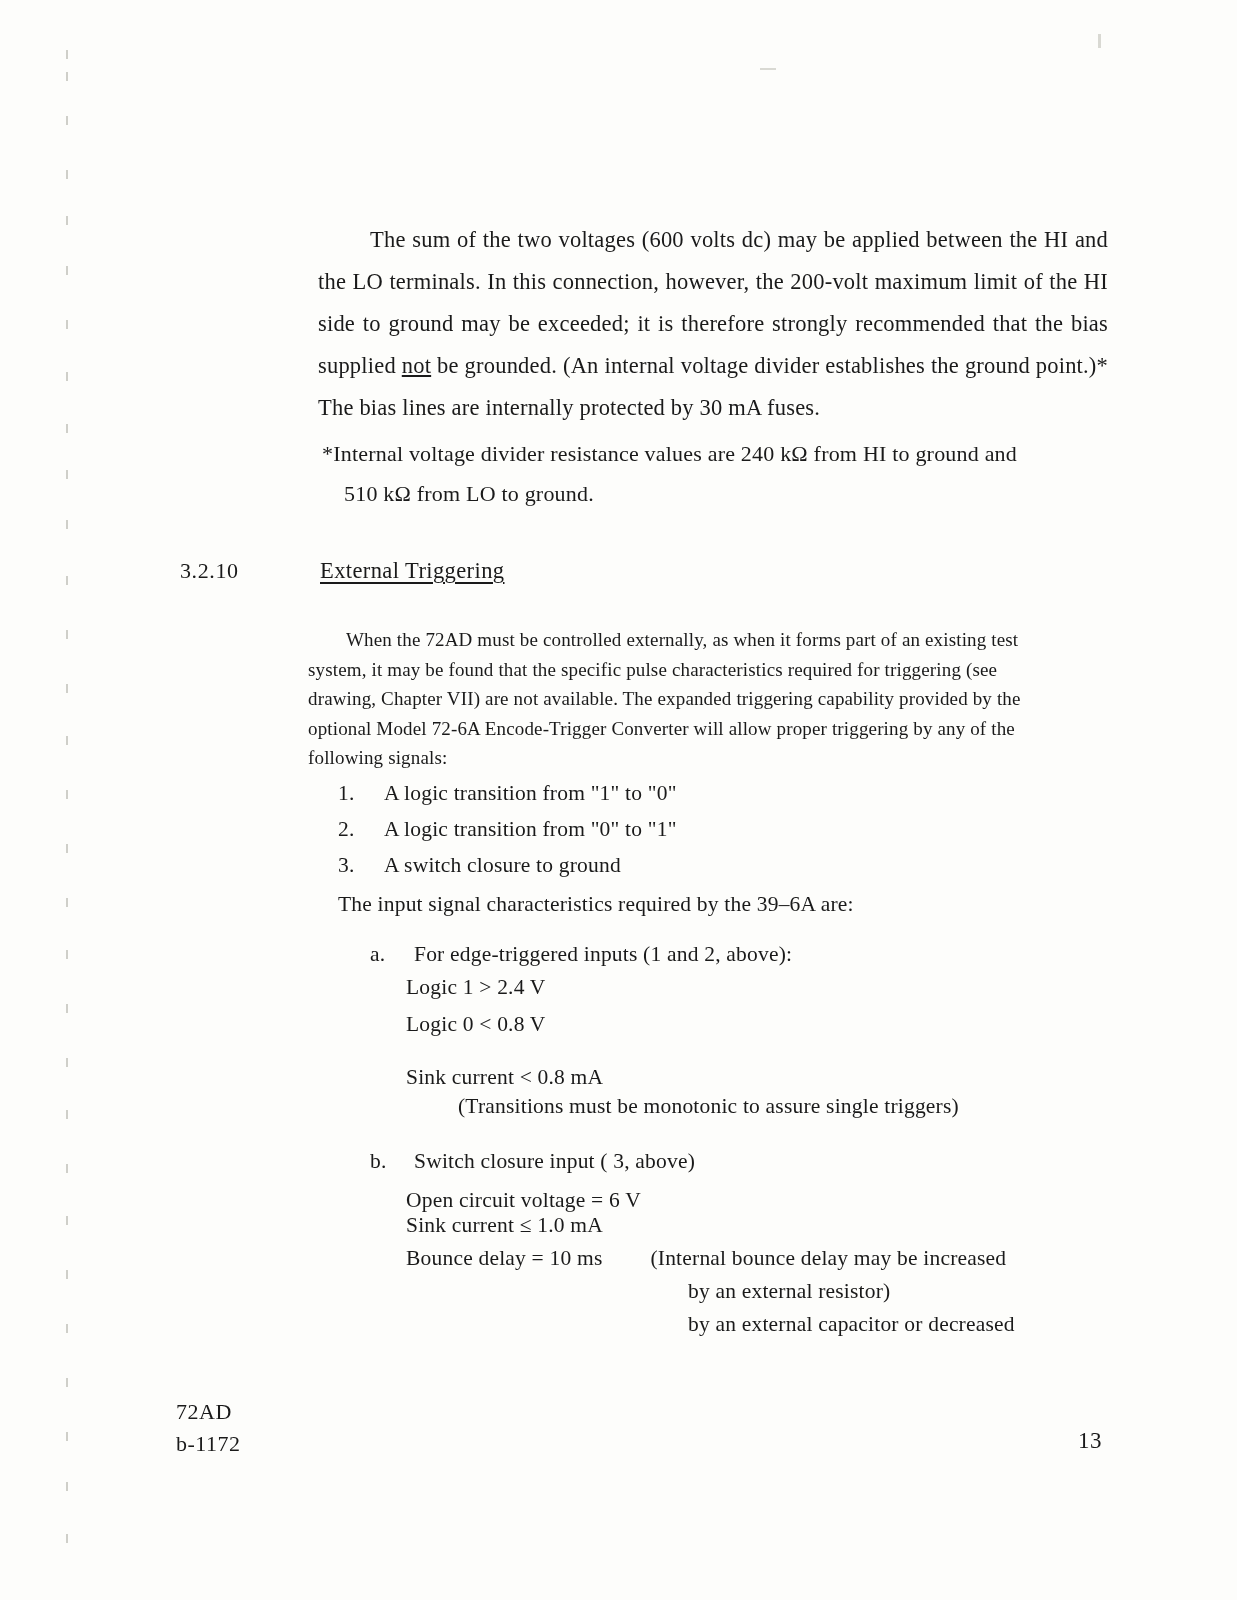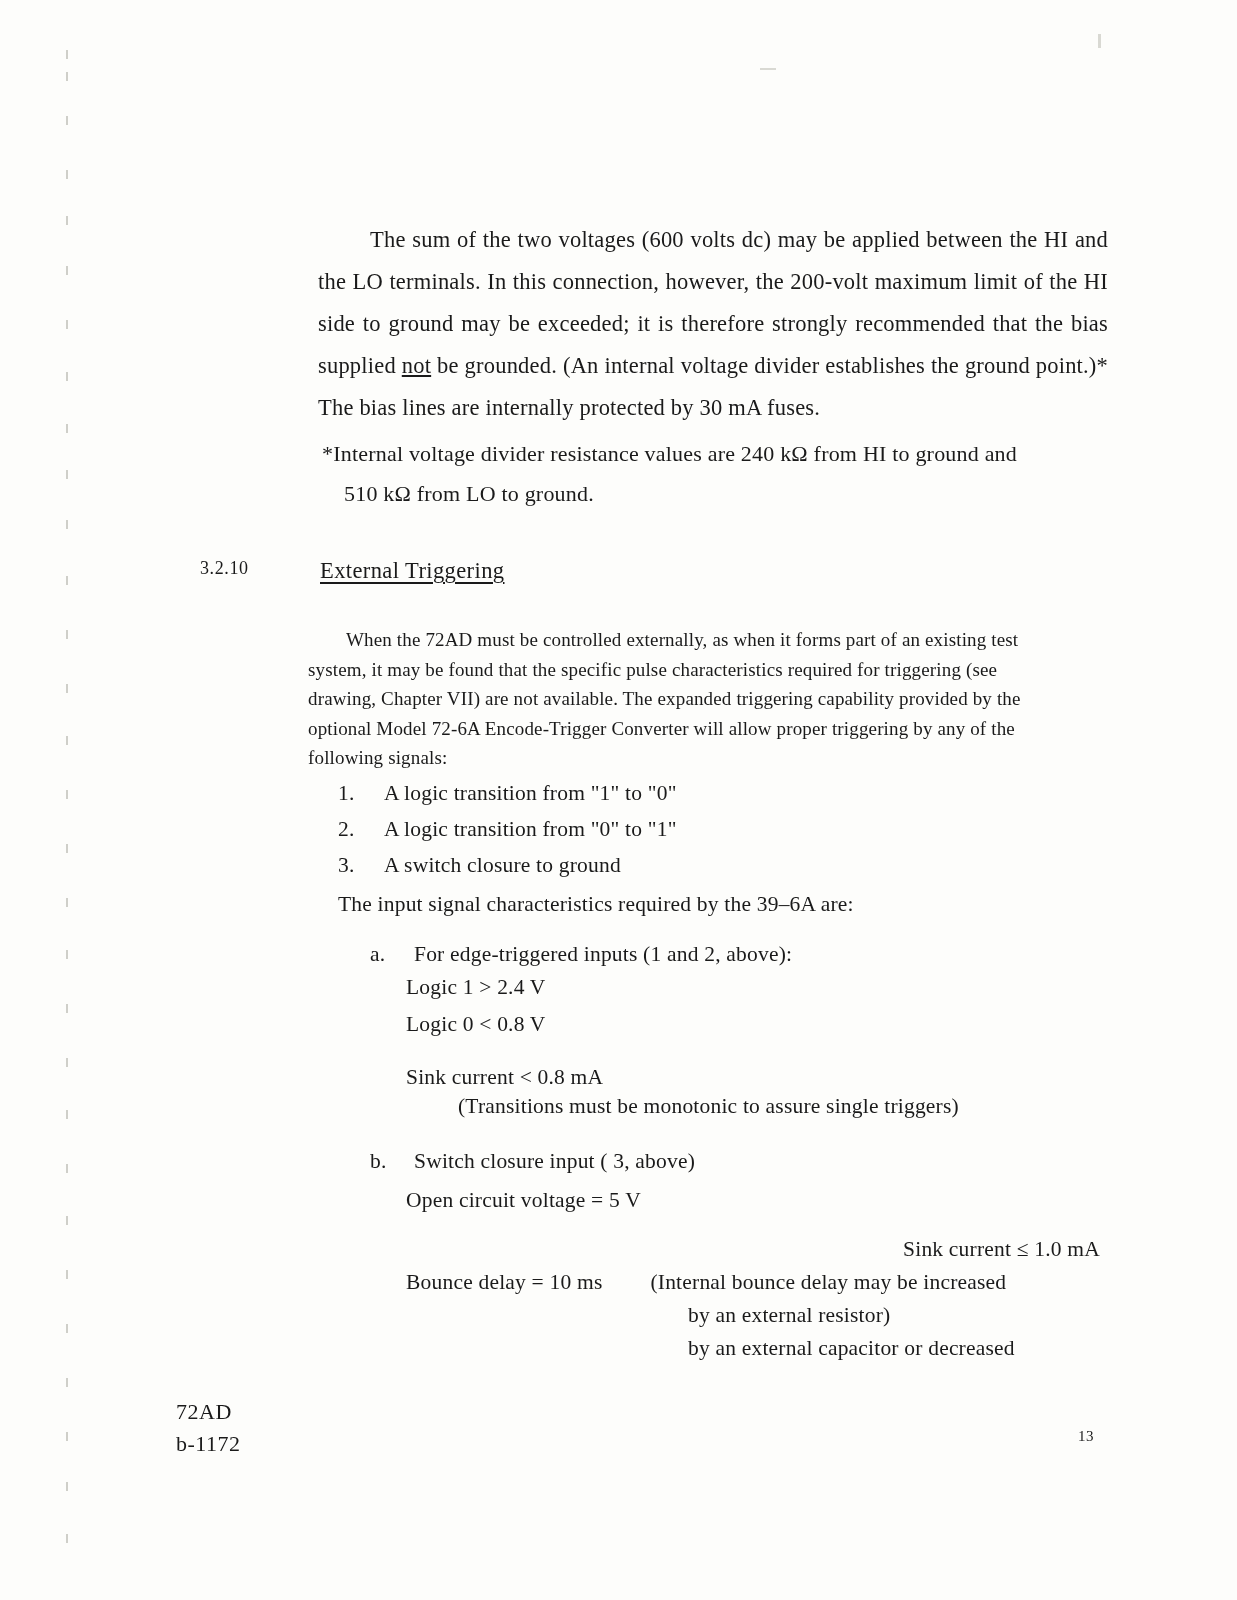--- a/index.html
+++ b/index.html
@@ -72,23 +72,23 @@
     letter-spacing: 0.2px;
   }
   .footnote .fn-sub {
     display: block;
     margin-left: 22px;
   }
 
   
   .sec-num {
     position: absolute;
-    left: 200px;
+    left: 180px;
     top: 558px;
-    font-size: 18px;
+    font-size: 22px;
     letter-spacing: 0.6px;
   }
   .sec-title {
     position: absolute;
     left: 320px;
     top: 558px;
     font-size: 22.5px;
     letter-spacing: 0.4px;
     text-decoration: underline;
     text-underline-offset: 4px;
@@ -147,40 +147,40 @@
     display: block;
     white-space: nowrap;
   }
   .sp-a-head { margin-bottom: 2px; }
   .sp-indent1 { margin-left: 36px; margin-top: 8px; }
   .sp-indent2 { margin-left: 36px; margin-top: 12px; }
   .sp-indent3 { margin-left: 36px; margin-top: 28px; }
   .sp-paren { margin-left: 88px; margin-top: 4px; }
   .sp-b-head { margin-top: 30px; }
   .sp-b1 { margin-left: 36px; margin-top: 14px; }
-  .sp-b2 { margin-left: 36px; margin-top: 24px; text-align: right; }
+  .sp-b2 { margin-left: 36px; margin-top: 0; }
   .sp-b3 { margin-left: 36px; margin-top: 8px; }
   .sp-b3 .tail { margin-left: 48px; }
   .sp-b4 { margin-left: 318px; margin-top: 8px; }
   .sp-b5 { margin-left: 318px; margin-top: 8px; }
 
   
   .footer-left {
     position: absolute;
     left: 176px;
     top: 1396px;
     font-size: 22px;
     line-height: 32px;
     letter-spacing: 0.5px;
   }
   .footer-page {
     position: absolute;
     left: 1078px;
     top: 1428px;
-    font-size: 15px;
+    font-size: 23px;
     letter-spacing: 0.5px;
   }
 </style>
 </head>
 <body>
 
 <div id="page">
 
   <div class="edge-marks">
     <i style="top:30px"></i>
@@ -241,21 +241,21 @@
 
     <div class="spec">
 
       <span class="item-a sp-a-head"><span class="ltr">a.</span><span>For edge-triggered inputs  (1 and 2, above):</span></span>
       <span class="line sp-indent1">Logic 1 &gt; 2.4 V</span>
       <span class="line sp-indent2">Logic 0 &lt; 0.8 V</span>
       <span class="line sp-indent3">Sink current &lt; 0.8 mA</span>
       <span class="line sp-paren">(Transitions must be monotonic to assure single triggers)</span>
 
       <span class="item-b sp-b-head"><span class="ltr">b.</span><span>Switch closure input  ( 3, above)</span></span>
-      <span class="line sp-b1">Open circuit voltage  = 5 V</span>
+      <span class="line sp-b1">Open circuit voltage  = 6 V</span>
       <span class="line sp-b2">Sink current  ≤ 1.0 mA</span>
       <span class="line sp-b3"><span>Bounce delay  =  10 ms</span><span class="tail">(Internal bounce delay may be increased</span></span>
       <span class="line sp-b5">by an external resistor)</span>
       <span class="line sp-b4">by an external capacitor or decreased</span>
     </div>
 
     <div class="footer-left">
       <div>72AD</div>
       <div>b-1172</div>
     </div>

